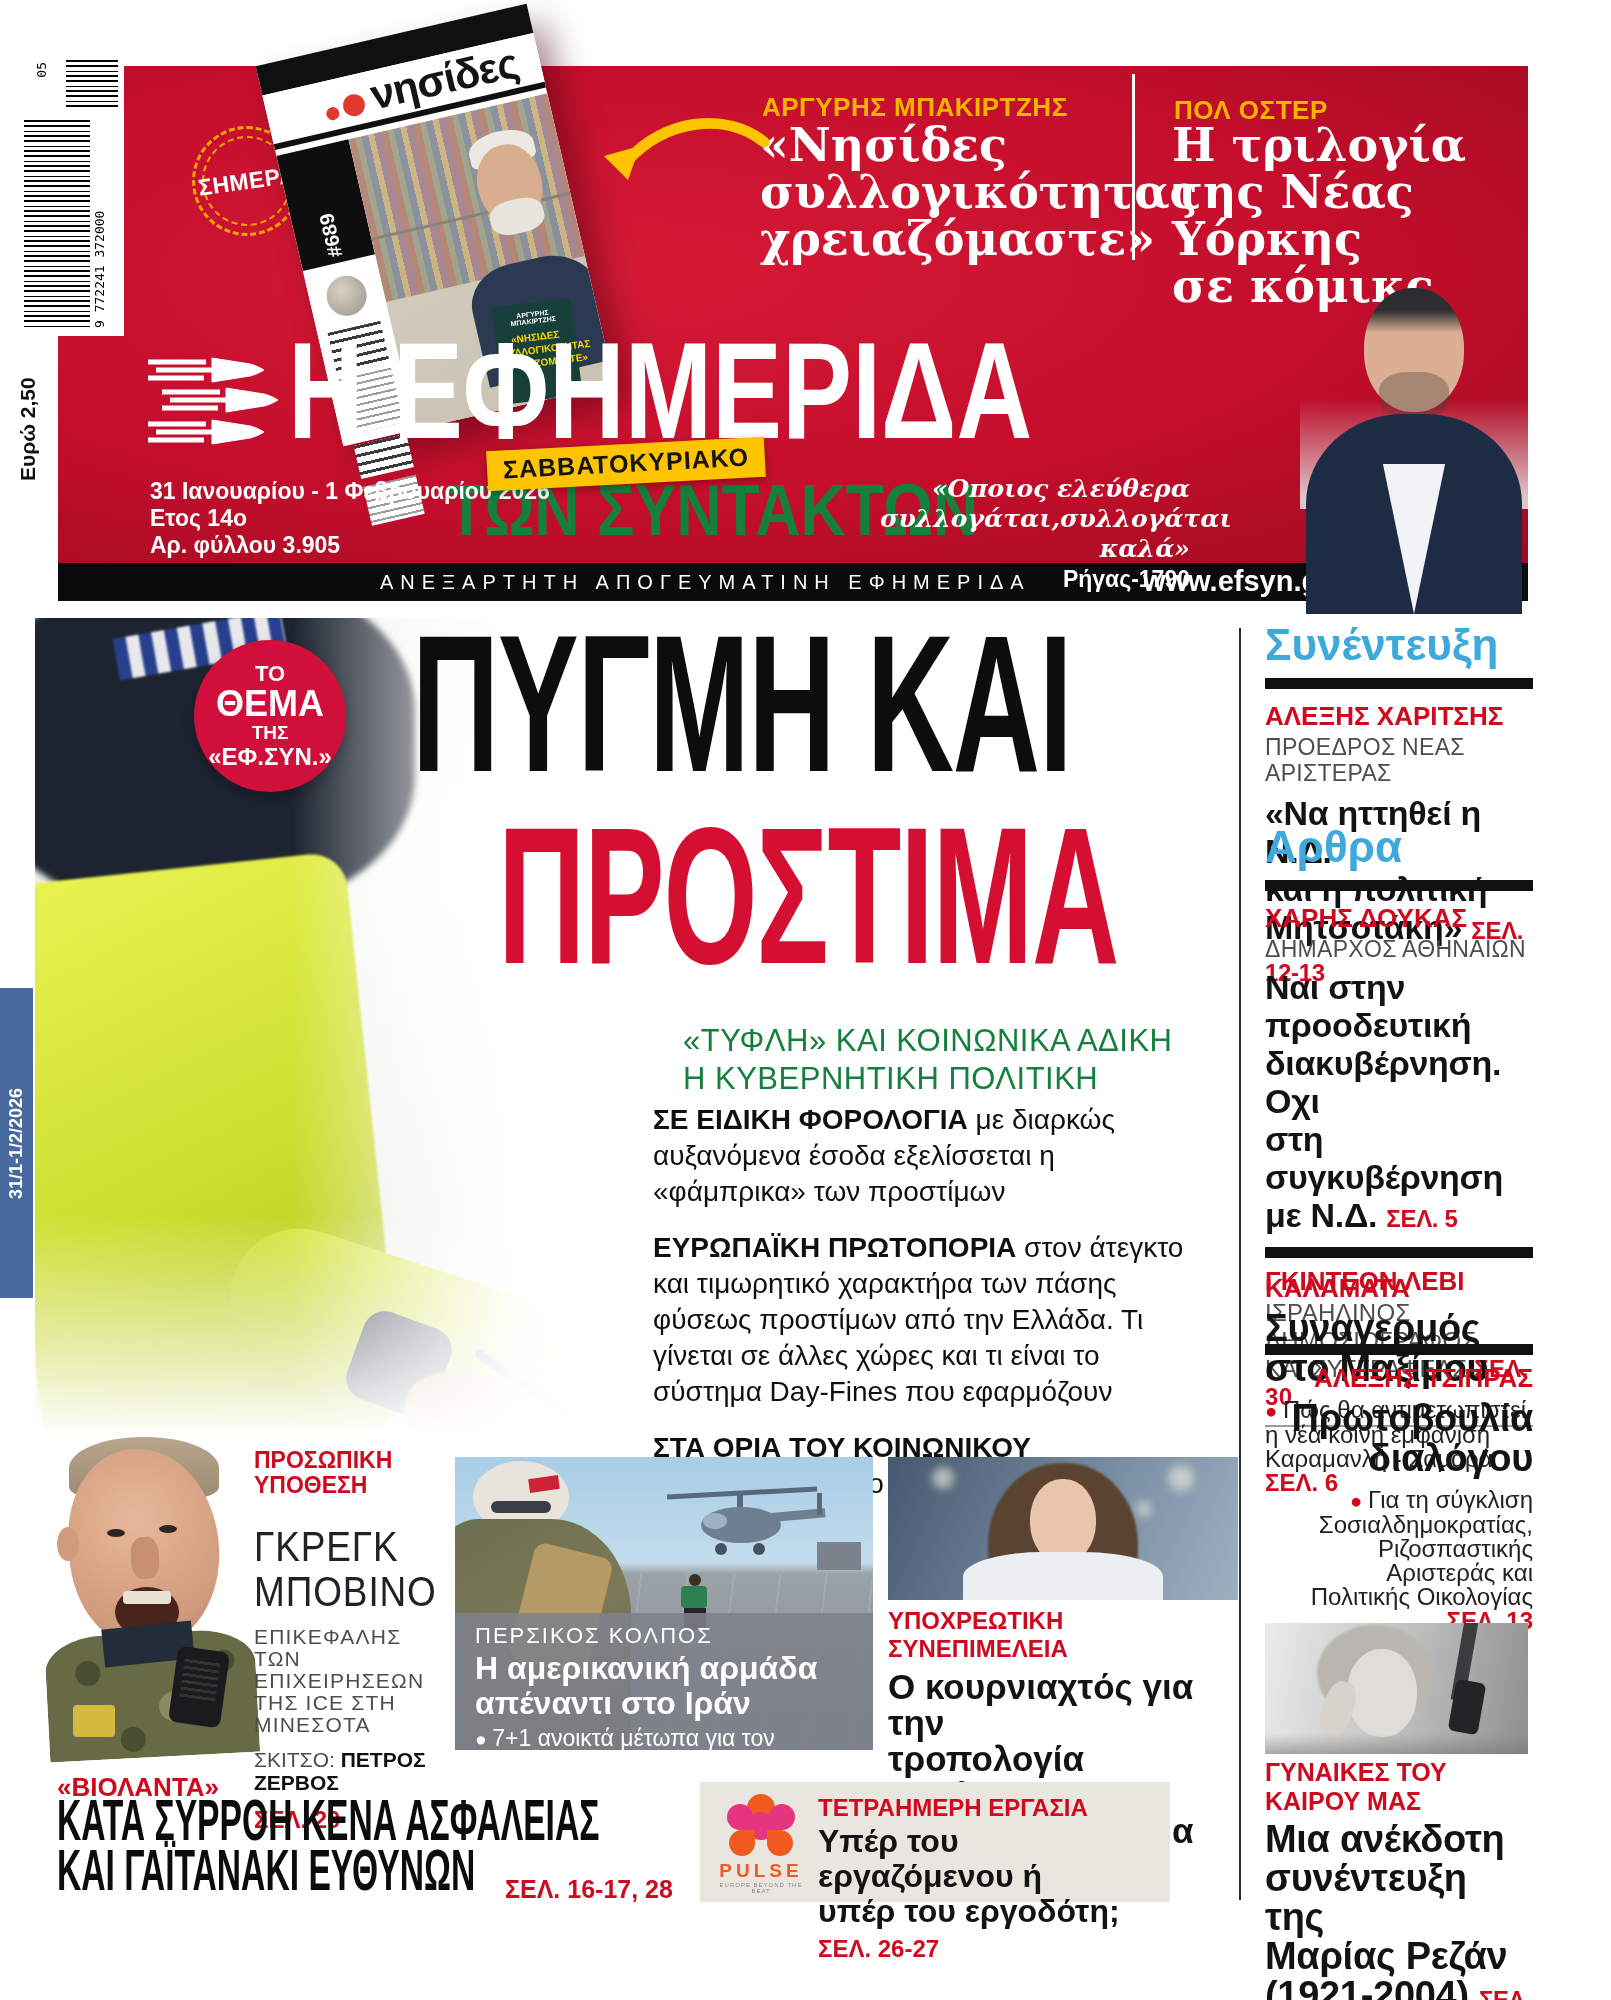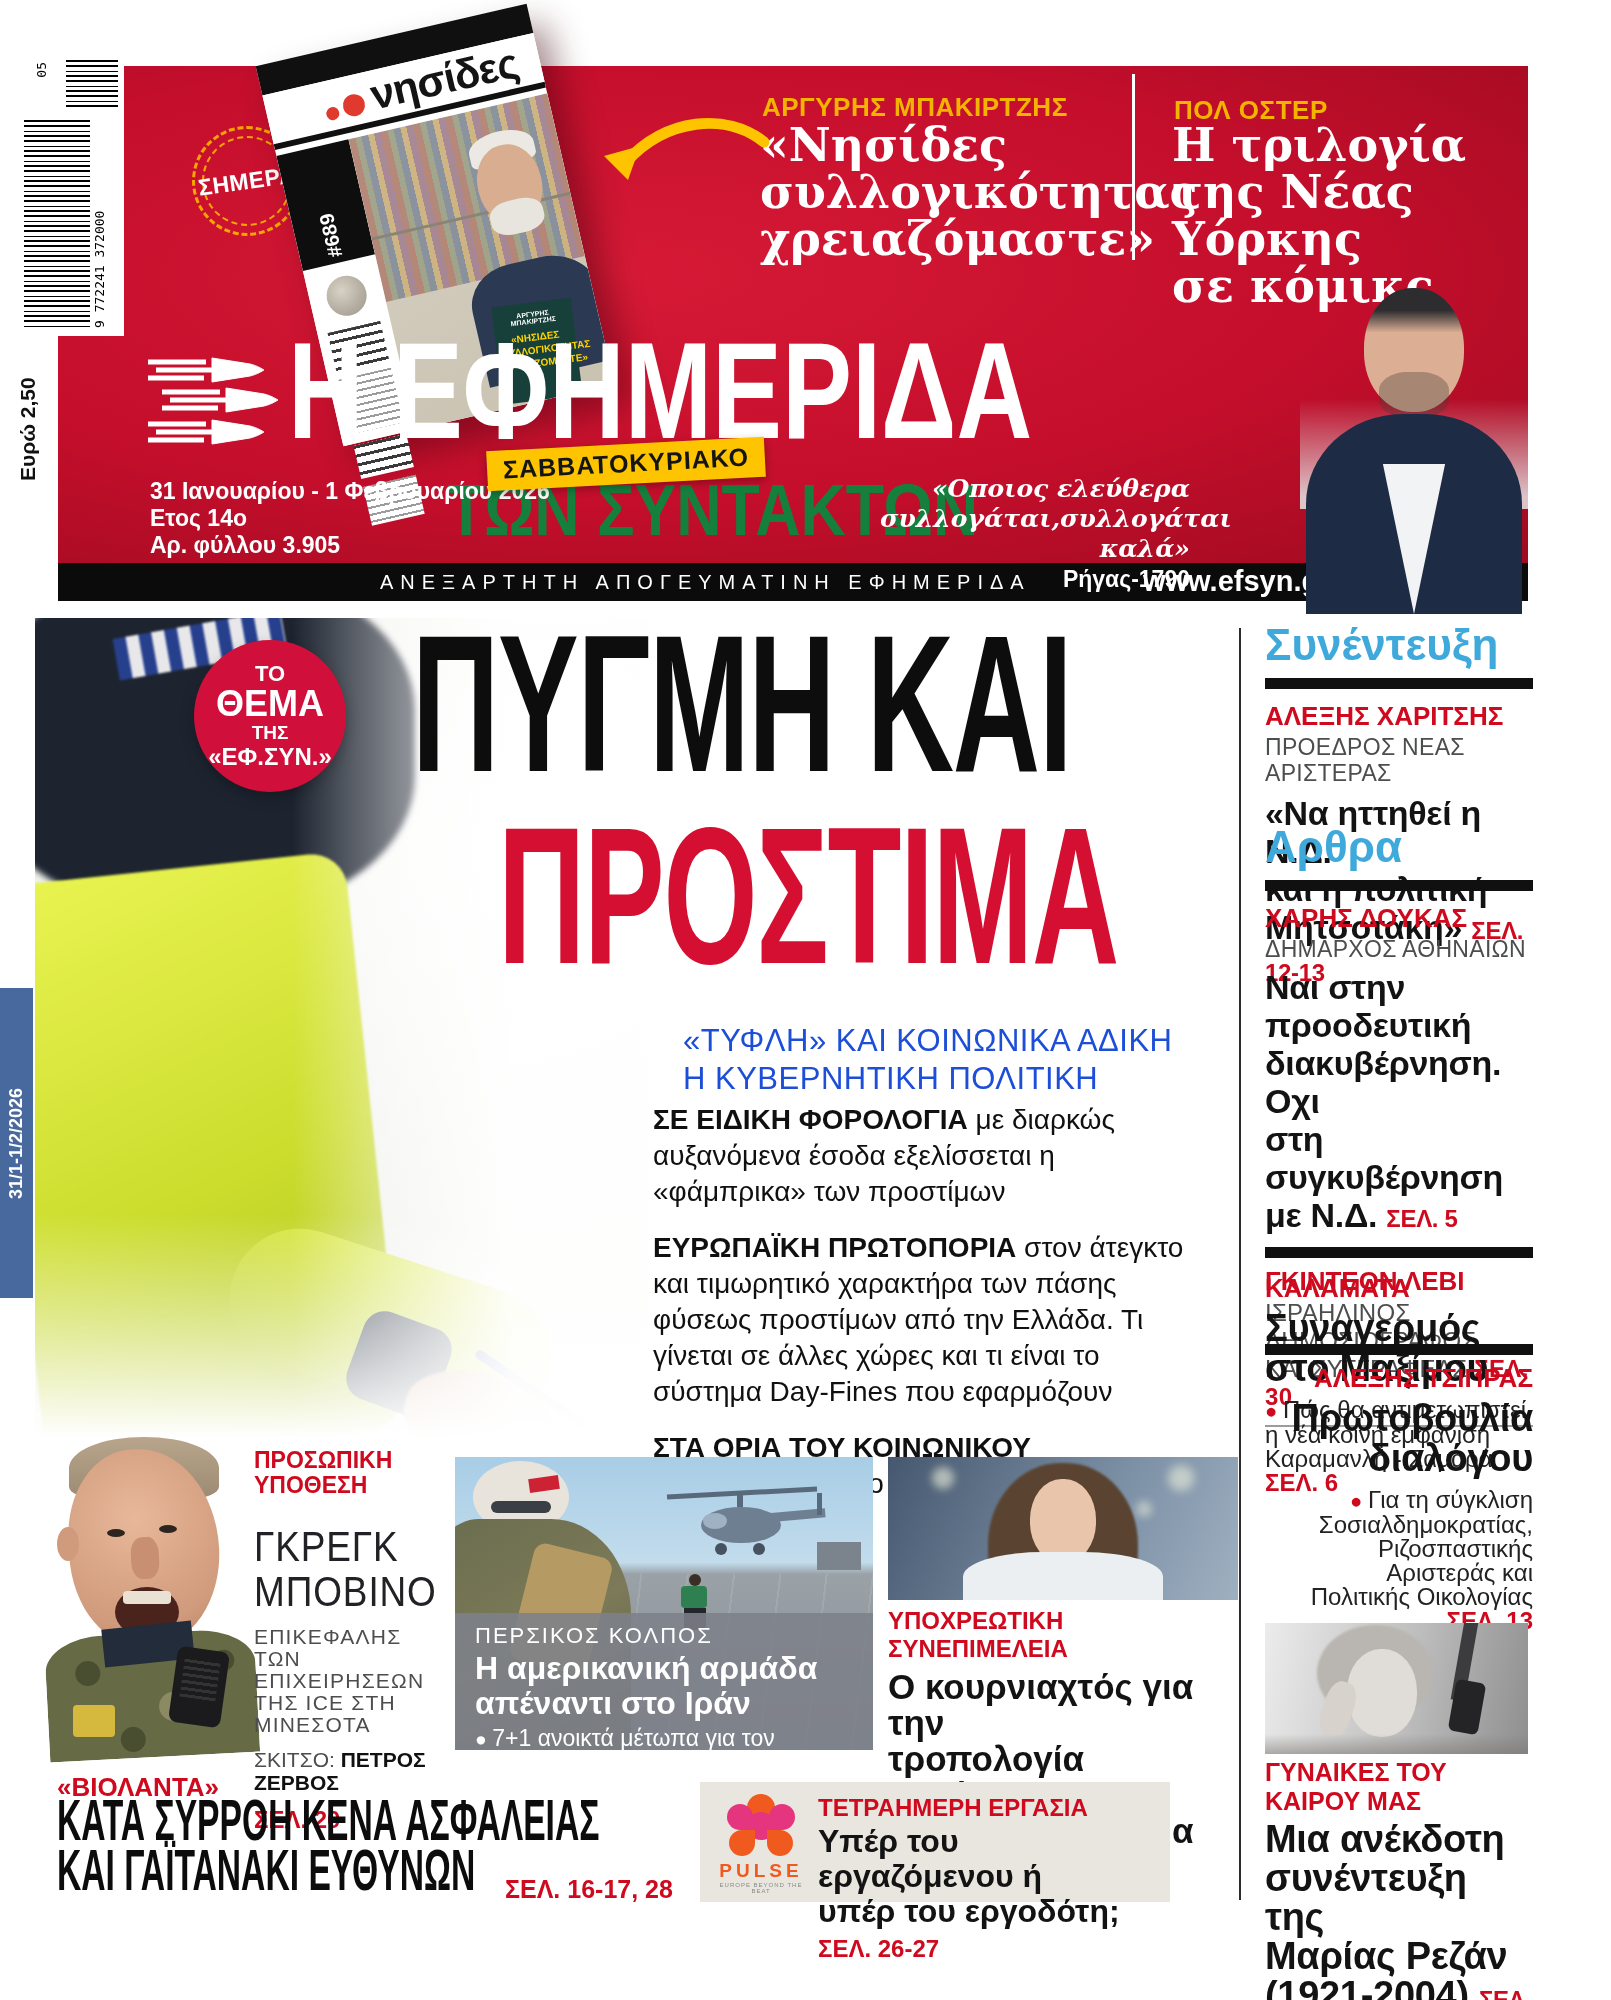--- a/index.html
+++ b/index.html
@@ -43,21 +43,21 @@
   #mast1{left:288px;top:330px;color:#fff;font-weight:bold;font-size:138px;line-height:120px;z-index:10;}
   #mast2{left:447px;top:472px;color:#15803d;font-weight:bold;font-size:72px;line-height:76px;z-index:10;}
   #wkd{left:487px;top:444px;background:var(--yellow);color:#151515;font-weight:bold;font-size:25px;
     padding:5px 16px 6px;transform:rotate(-3deg);letter-spacing:1px;z-index:11;box-shadow:0 3px 8px rgba(0,0,0,.3);}
   #dateblk{left:150px;top:478px;color:#fff;font-weight:bold;font-size:23px;line-height:27px;z-index:10;}
   #quote{left:880px;top:474px;width:310px;text-align:right;color:#fff;z-index:10;}
   #quote .q{font-size:25px;line-height:30px;font-style:italic;font-weight:bold;}
   #quote .a{font-size:23px;font-weight:bold;margin-top:2px;}
   
   .bighead{font-weight:800;font-size:195px;line-height:190px;letter-spacing:-2px;}
-  #deck{left:683px;top:1022px;font-size:31px;line-height:38px;color:#1d4ed8;letter-spacing:.5px;}
+  #deck{left:683px;top:1022px;font-size:31px;line-height:38px;color:#15803d;letter-spacing:.5px;}
   #bullets{left:653px;top:1102px;width:545px;font-size:28px;line-height:36px;color:#101010;}
   #bullets p{margin-bottom:20px;}
   #bullets .ld{font-weight:bold;}
   #badge{left:194px;top:640px;width:152px;height:152px;border-radius:50%;background:#d0103a;z-index:6;
     color:#fff;text-align:center;font-weight:bold;box-shadow:0 6px 14px rgba(0,0,0,.25);}
   
   .sbH{color:var(--blue);font-size:44px;font-weight:bold;}
   .sbBar{height:11px;background:#101010;margin-top:8px;}
   .sbName{color:var(--selred);font-weight:bold;font-size:26px;}
   .sbRole{color:var(--gray);font-size:23px;letter-spacing:.3px;line-height:26px;}

